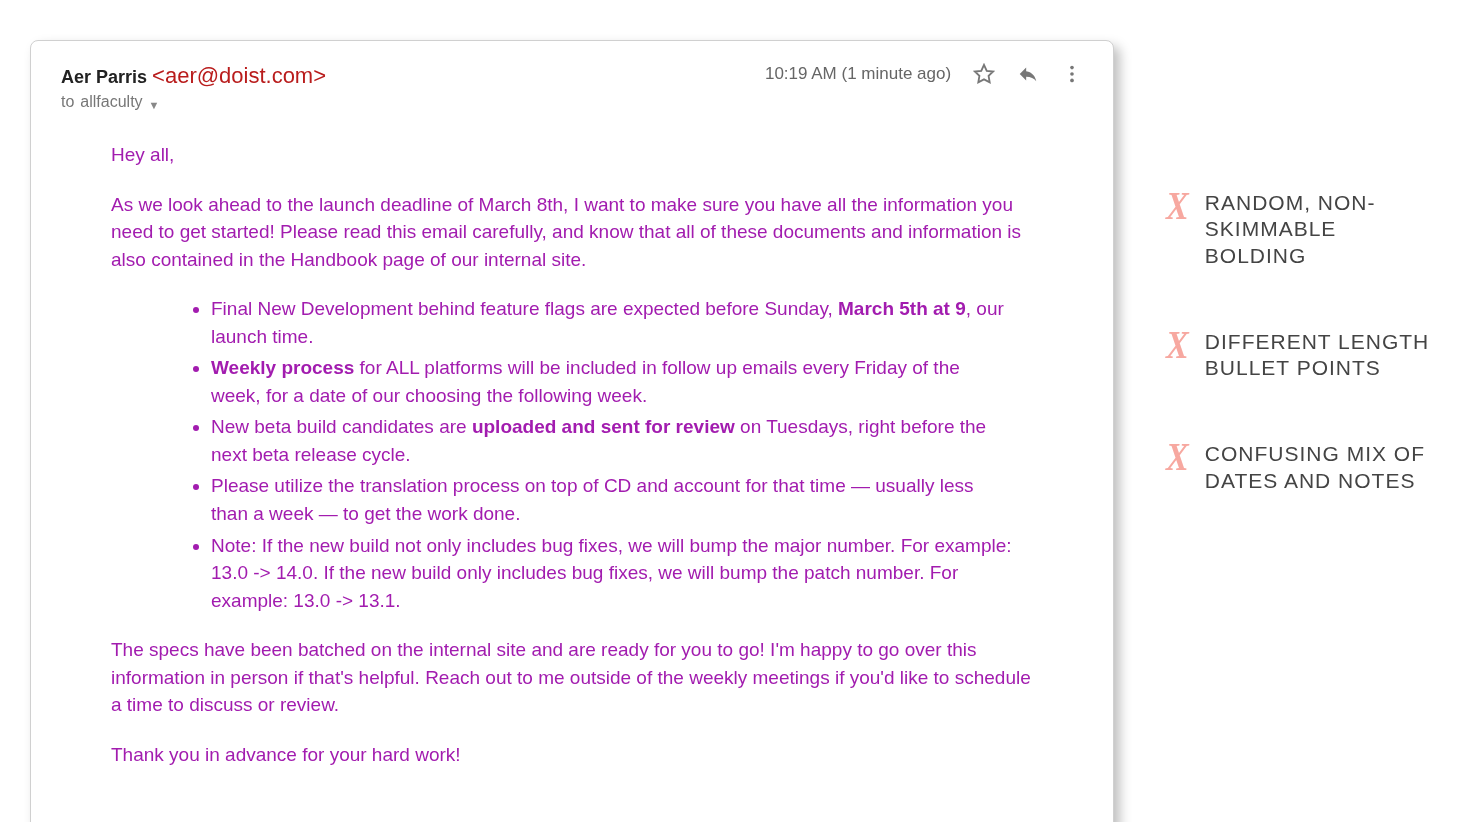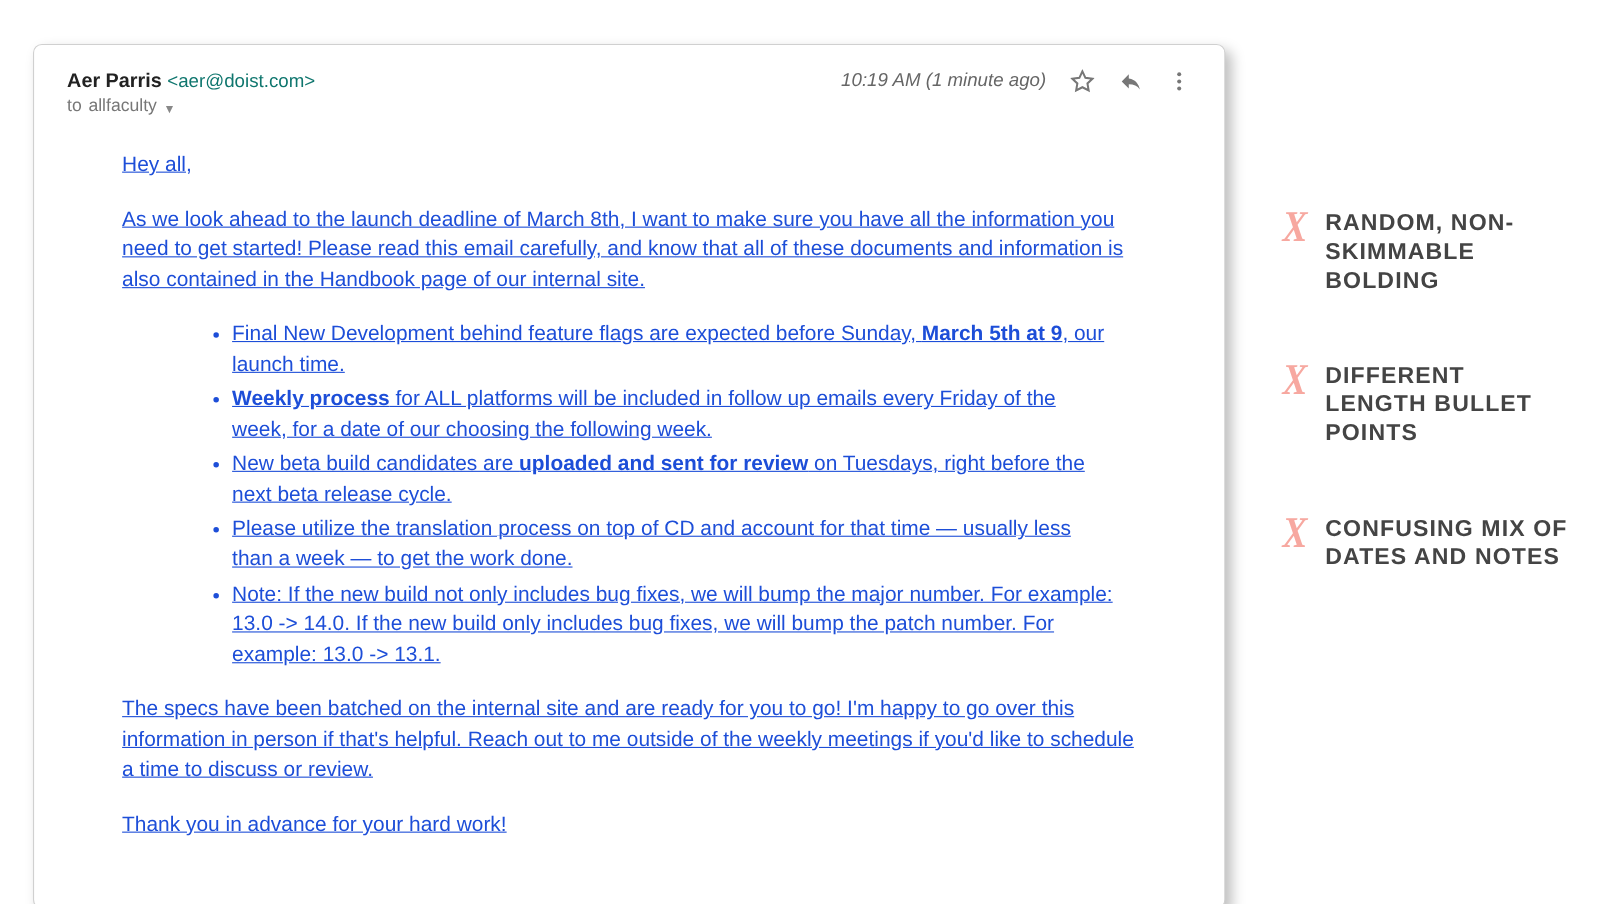--- a/index.html
+++ b/index.html
@@ -33,57 +33,56 @@
   .from-block {
     display: flex;
     flex-direction: column;
     gap: 4px;
   }
   .from-line {
     font-size: 18px;
     color: #333;
   }
   .from-name { font-weight: bold; color: #222; text-align: center; }
-  .from-email { color: #0f766e; font-size: 17px; }
+  .from-email { color: #b91c1c; font-size: 22px; }
   .to-line {
     font-size: 16px;
     color: #777;
     display: flex;
     align-items: flex-end;
     gap: 6px;
   }
   .to-caret {
     display: inline-block;
     font-size: 11px;
     color: #888;
   }
   .header-right {
     display: flex;
+    align-items: center;
     gap: 22px;
-    font-style: italic;
   }
   .timestamp {
     font-size: 17px;
     color: #666;
   }
   .icon-btn {
     color: #777;
     display: flex;
     align-items: center;
     justify-content: center;
     width: 22px;
     height: 22px;
   }
   .icon-btn svg { width: 22px; height: 22px; }
   .email-body {
     padding: 30px 50px 10px 50px;
     font-size: 19px;
-    color: #1d4ed8;
+    color: #a21caf;
     line-height: 1.45;
-    text-decoration: underline;
   }
   .email-body p { margin-bottom: 22px; }
   .email-body ul {
     padding-left: 100px;
     margin-bottom: 22px;
   }
   .email-body li {
     margin-bottom: 4px;
     padding-right: 20px;
   }
@@ -108,21 +107,21 @@
     line-height: 0.8;
     transform: scaleX(0.85);
   }
   .annotation-text {
     font-family: Impact, "Arial Black", sans-serif;
     font-size: 21px;
     letter-spacing: 1px;
     color: #444;
     text-transform: uppercase;
     line-height: 1.25;
-    font-weight: 700;
+    font-weight: 400;
   }
   b { font-weight: bold; }
 </style>
 </head>
 <body>
 
 <div class="container">
 
   <div class="email-card">
     <div class="email-header">

